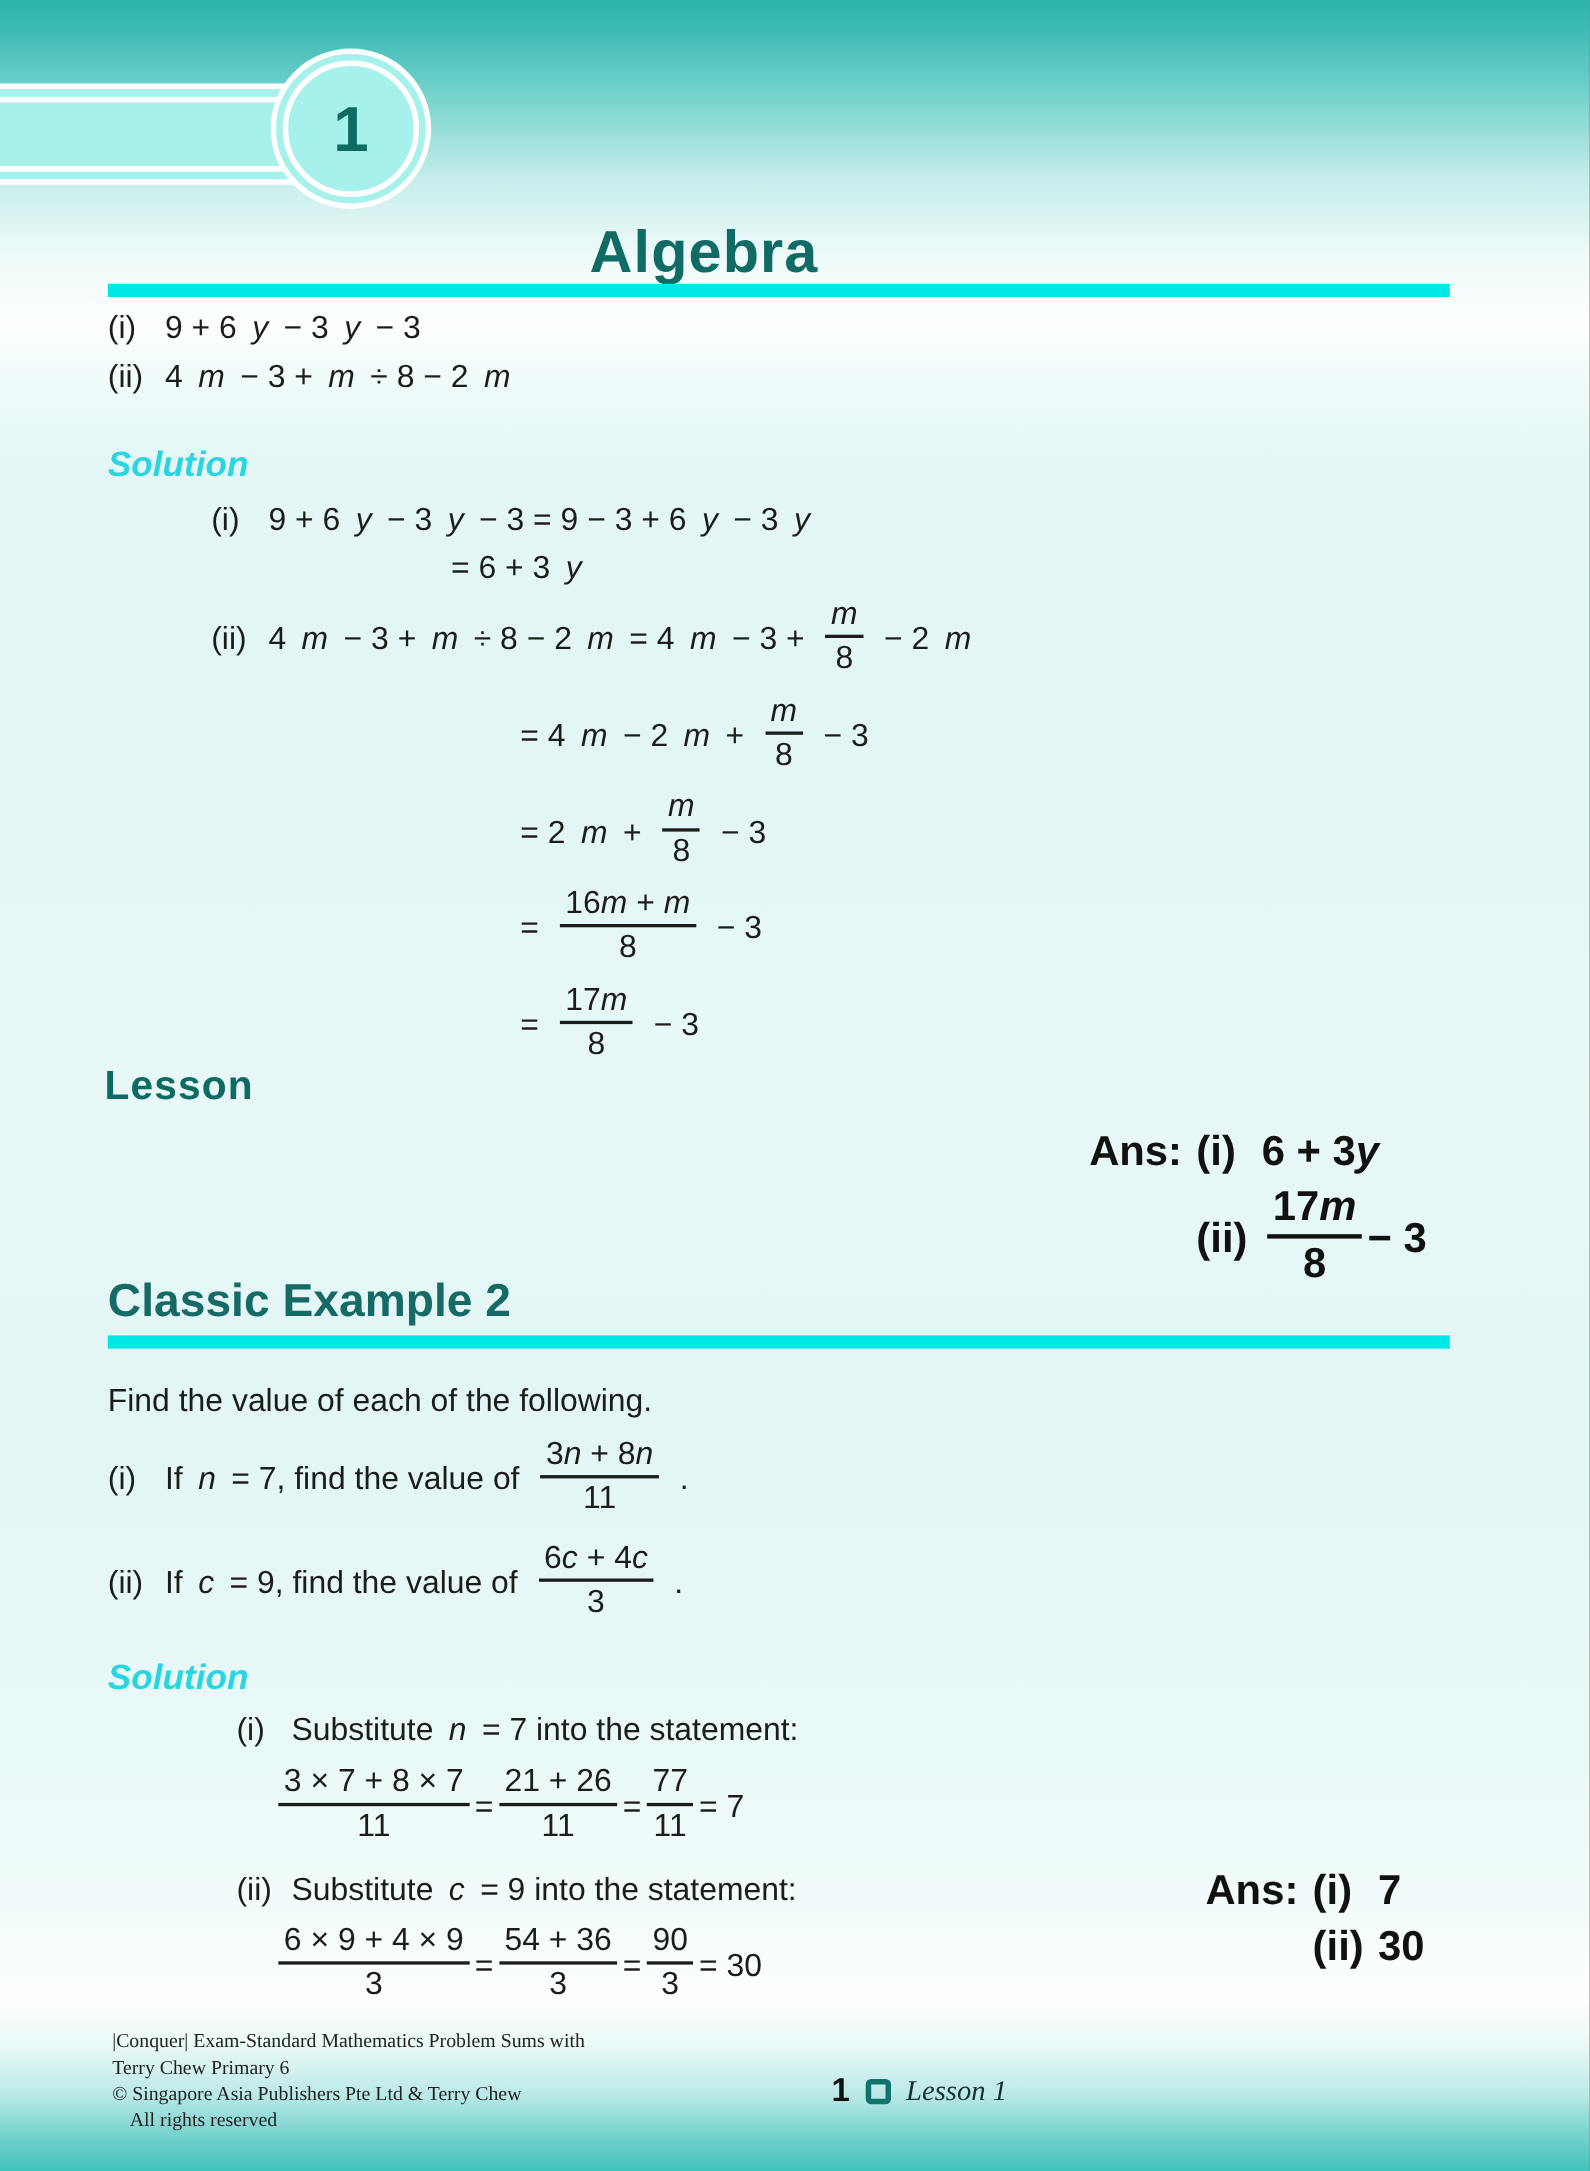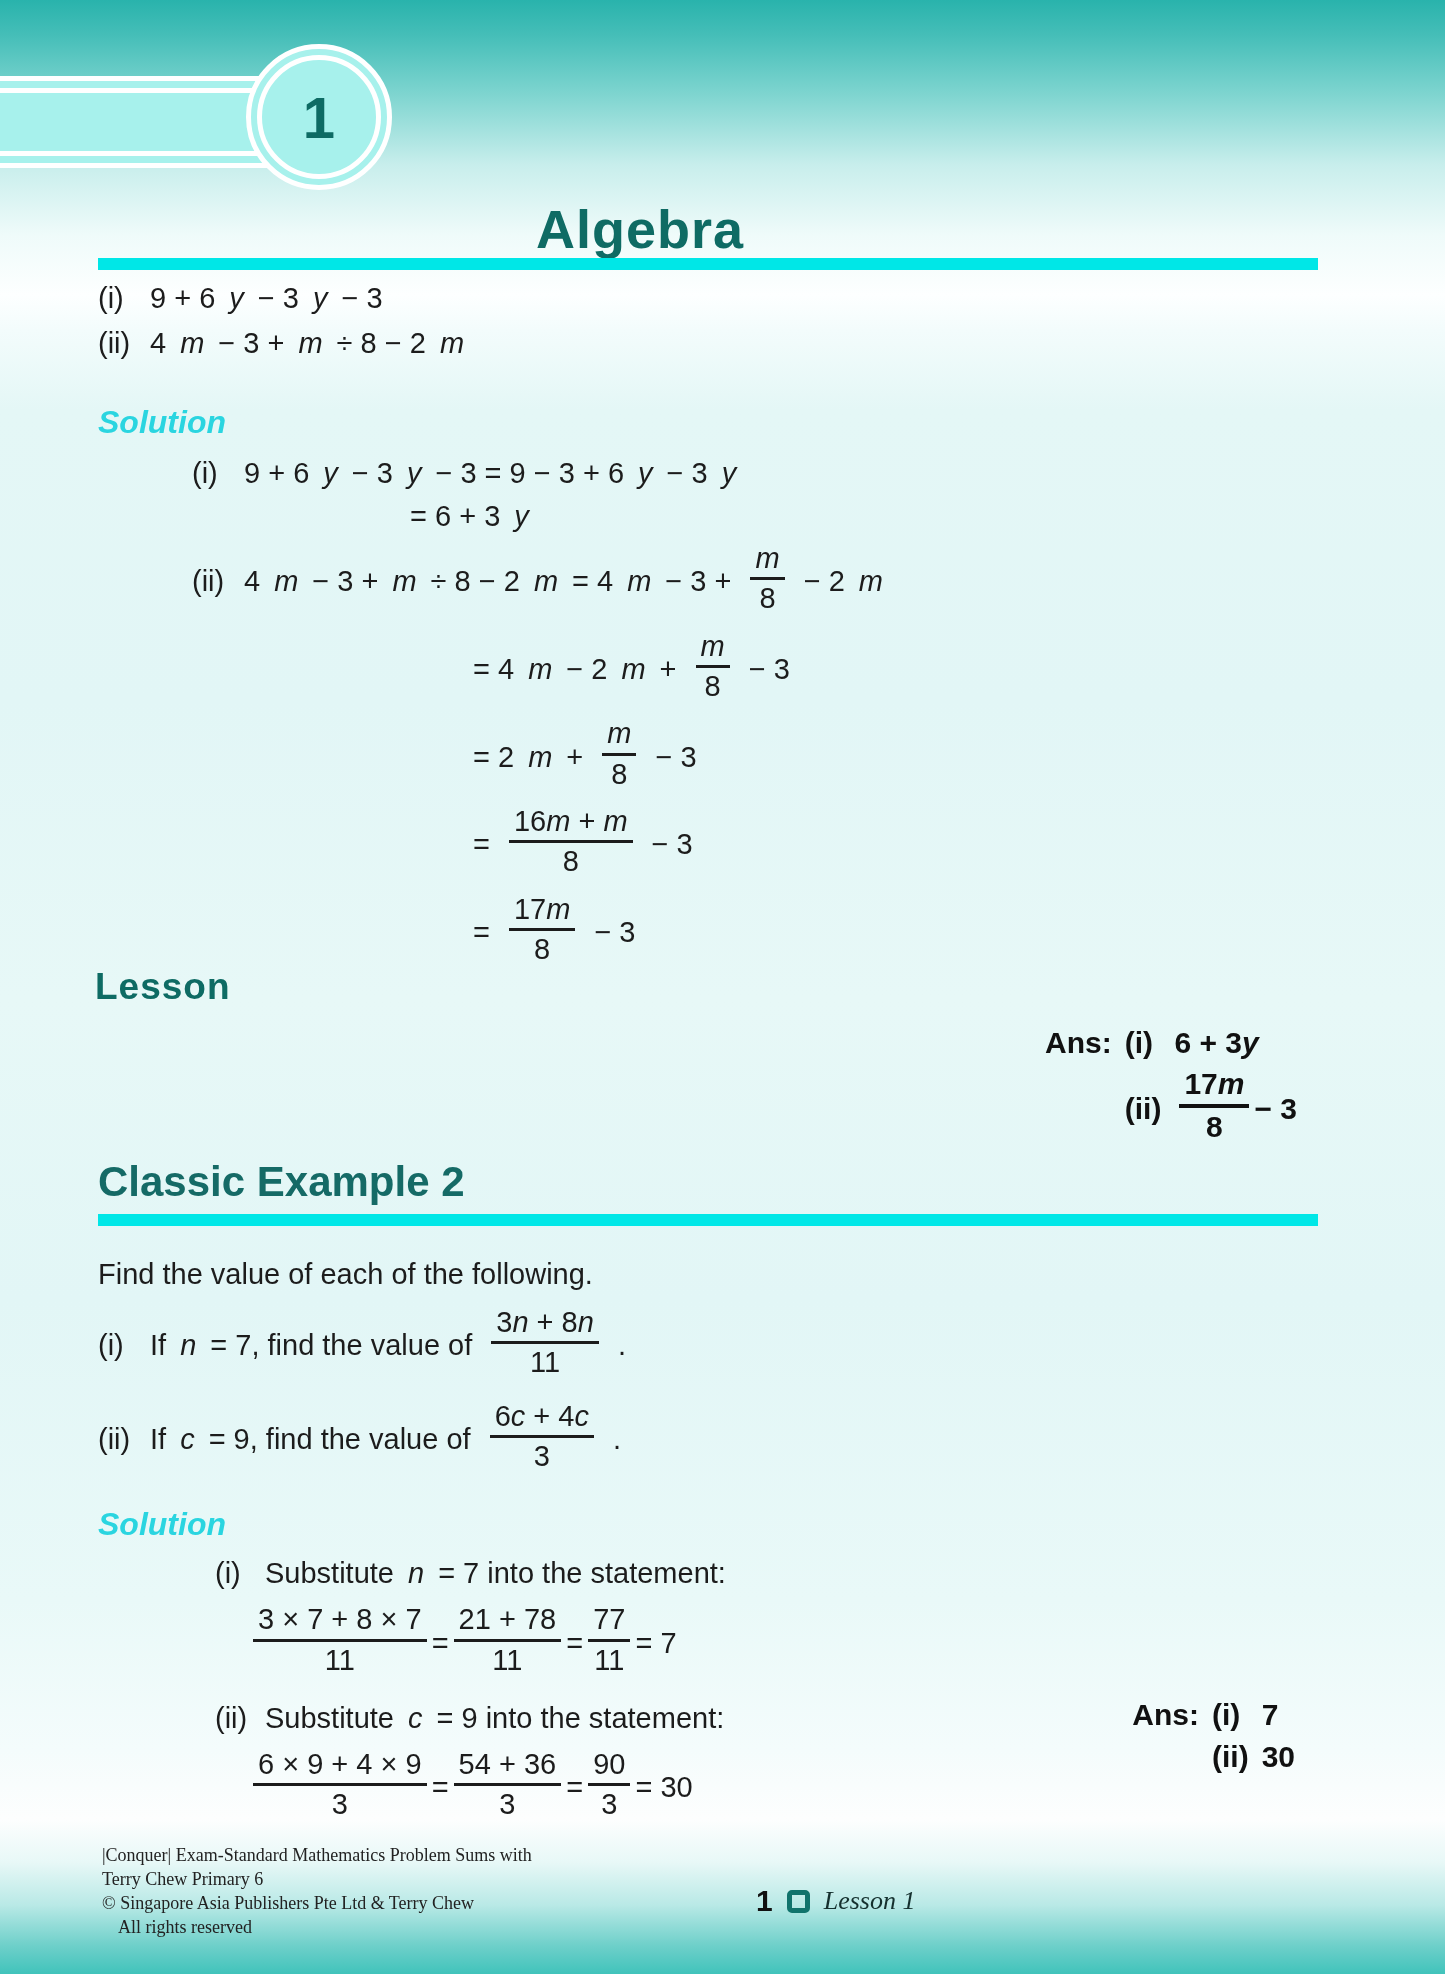--- a/index.html
+++ b/index.html
@@ -77,21 +77,21 @@
     transform:translateY(-3px);
   }
   .frac .num{border-bottom:3px solid #1c1c1c;padding:0 5px 2px;}
   .frac .den{padding-top:2px;}
   .var{font-style:italic;}
   .mathline{display:flex;align-items:center;gap:14px;}
   
   .ans{
     position:absolute;display:grid;grid-template-columns:auto auto auto;
     column-gap:13px;align-items:center;row-gap:8px;
-    font-size:30px;font-weight:bold;color:#111;
+    font-size:38px;font-weight:bold;color:#111;
   }
   .ans .frac .num{border-bottom-width:4px;border-color:#111;}
   .ans1{top:1026px;right:148px;}
   .ans2{top:1698px;right:150px;}
   .ans .cell{display:flex;align-items:center;}
   
   .footer-copy{
     position:absolute;left:102px;top:1843px;
     font-family:"Liberation Serif",serif;font-size:18px;line-height:24px;color:#222;
   }
@@ -216,21 +216,21 @@
 
     <div class="sol2">
       <div class="row">
         <span class="lbl">(i)</span>
         <span class="mathline">Substitute <span class="var">n</span> = 7 into the statement:</span>
       </div>
       <div class="eq"><span class="frac">
             <span class="num">3 × 7 + 8 × 7</span>
             <span class="den">11</span>
           </span> = <span class="frac">
-            <span class="num">21 + 78</span>
+            <span class="num">21 + 26</span>
             <span class="den">11</span>
           </span> = <span class="frac">
             <span class="num">77</span>
             <span class="den">11</span>
           </span> = 7</div>
       <div class="row">
         <span class="lbl">(ii)</span>
         <span class="mathline">Substitute <span class="var">c</span> = 9 into the statement:</span>
       </div>
       <div class="eq"><span class="frac">

